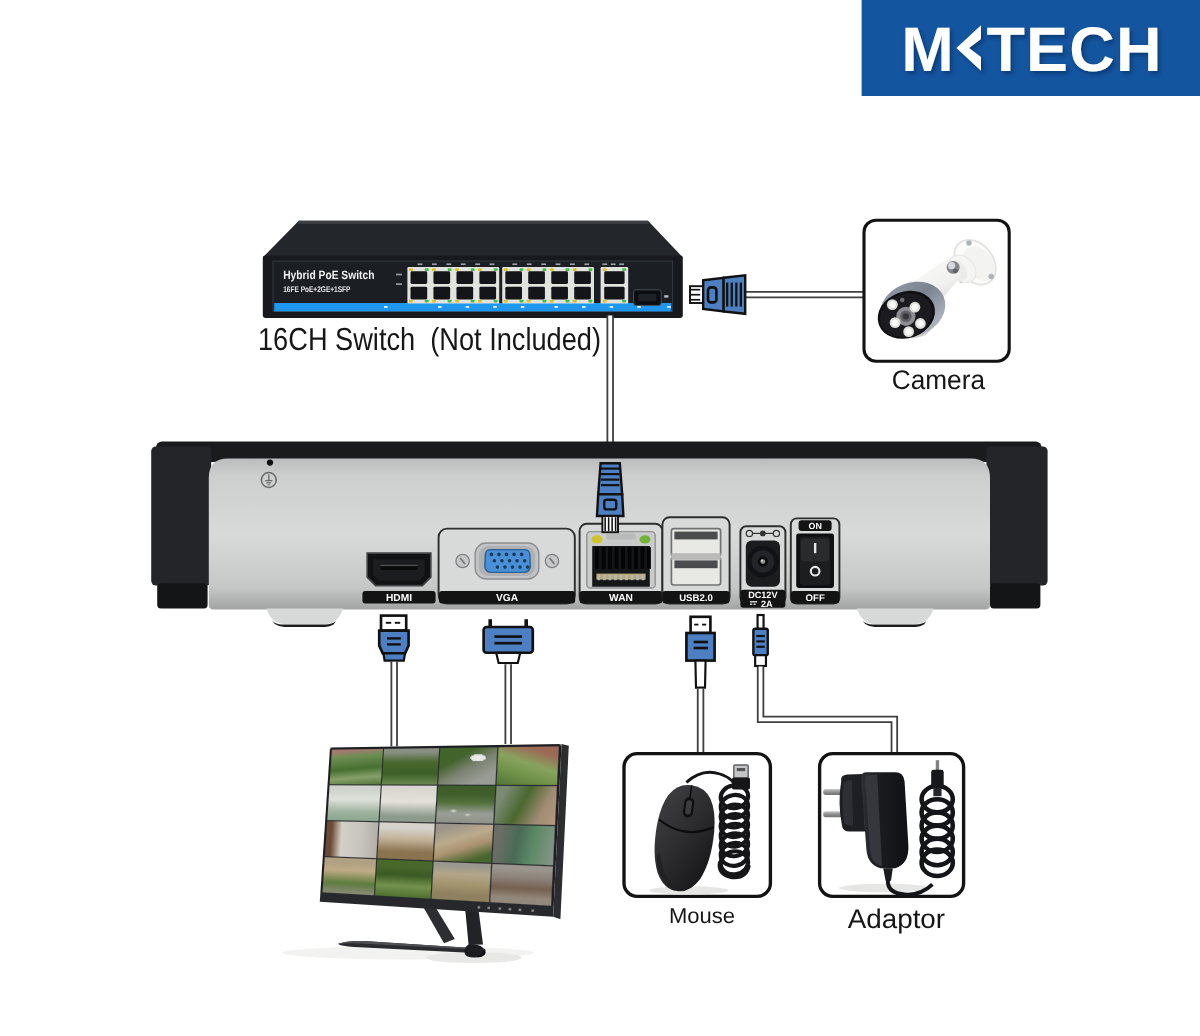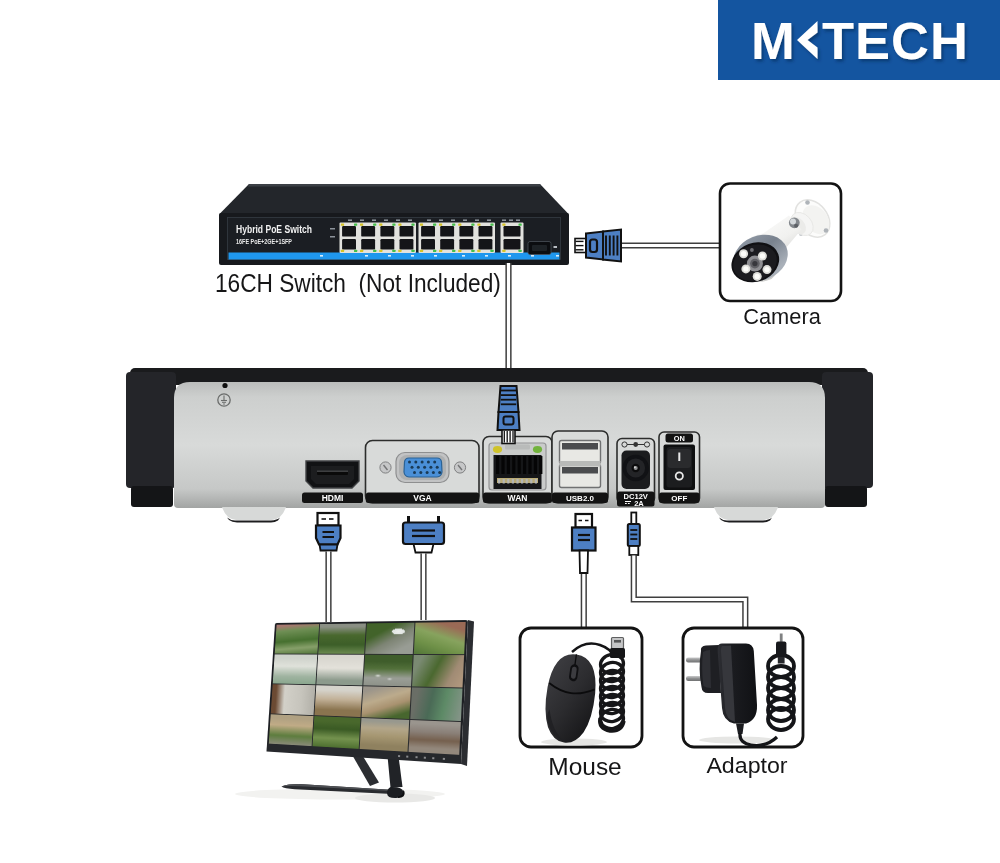--- a/index.html
+++ b/index.html
@@ -464,14 +464,14 @@
     </defs>
  <g filter="url(#lsh)">
  <text x="33" y="59" font-size="52.5" font-weight="bold" fill="#fff" font-family="Liberation Sans, sans-serif">M</text>
  <polygon points="99.5,21 79,40 99.5,59 99.5,47.5 89.5,40 99.5,32.5" fill="#fff"></polygon>
  <text x="104" y="59" font-size="52.5" font-weight="bold" fill="#fff" font-family="Liberation Sans, sans-serif" letter-spacing="1">TECH</text>
  </g>
 </svg>
 
 <div class="cap" style="left:214.5px;top:270px;font-size:26.5px;transform-origin:left top;transform:scaleX(0.855);">16CH Switch&nbsp; (Not Included)</div>
 <div class="cap" style="left:781.8px;top:304.5px;font-size:22.5px;transform:translateX(-50%) scaleX(0.97);">Camera</div>
-<div class="cap" style="left:584.5px;top:754px;font-size:24px;transform:translateX(-50%) scaleX(1.02);">Mouse</div>
+<div class="cap" style="left:584.5px;top:754px;font-size:18px;transform:translateX(-50%) scaleX(1.02);">Mouse</div>
 <div class="cap" style="left:746.5px;top:754px;font-size:22.5px;transform:translateX(-50%) scaleX(1.03);">Adaptor</div>
 
 </body></html>

